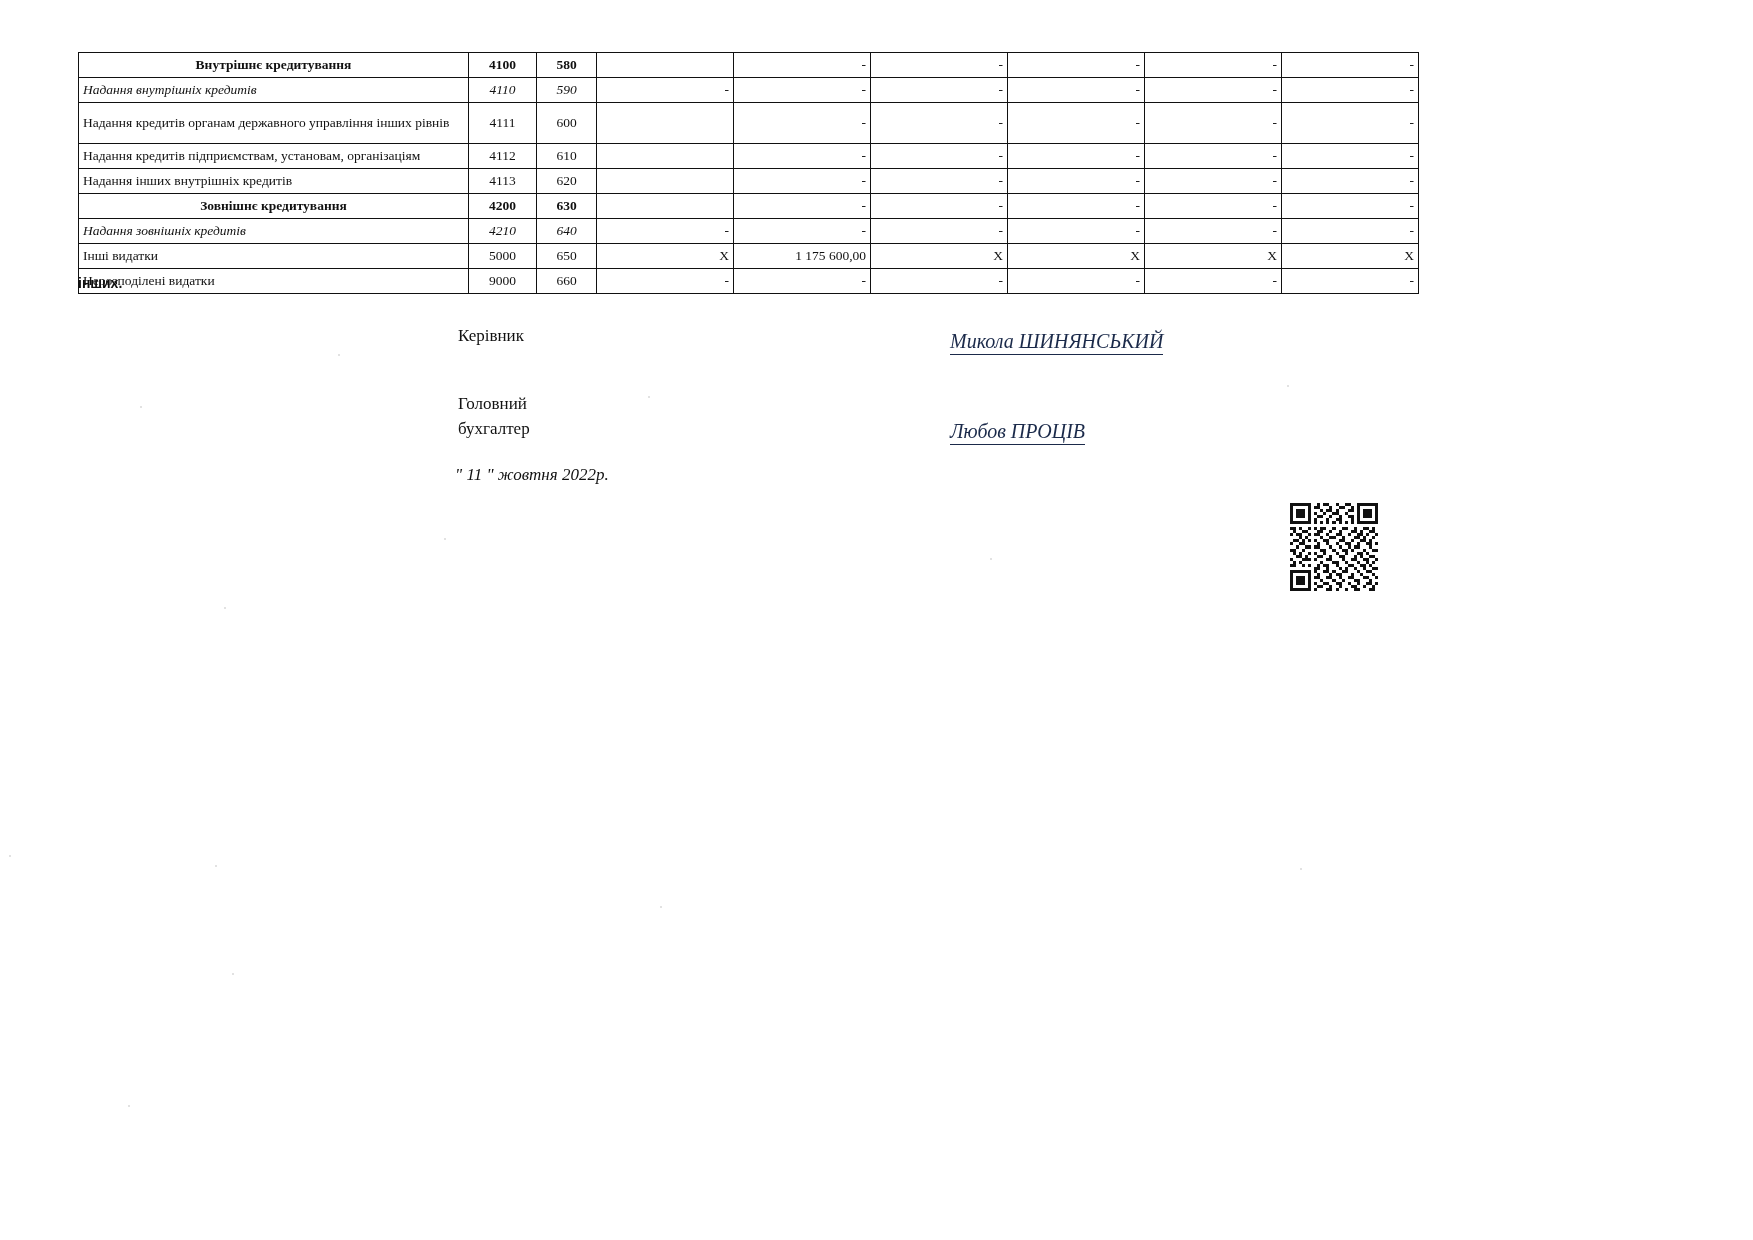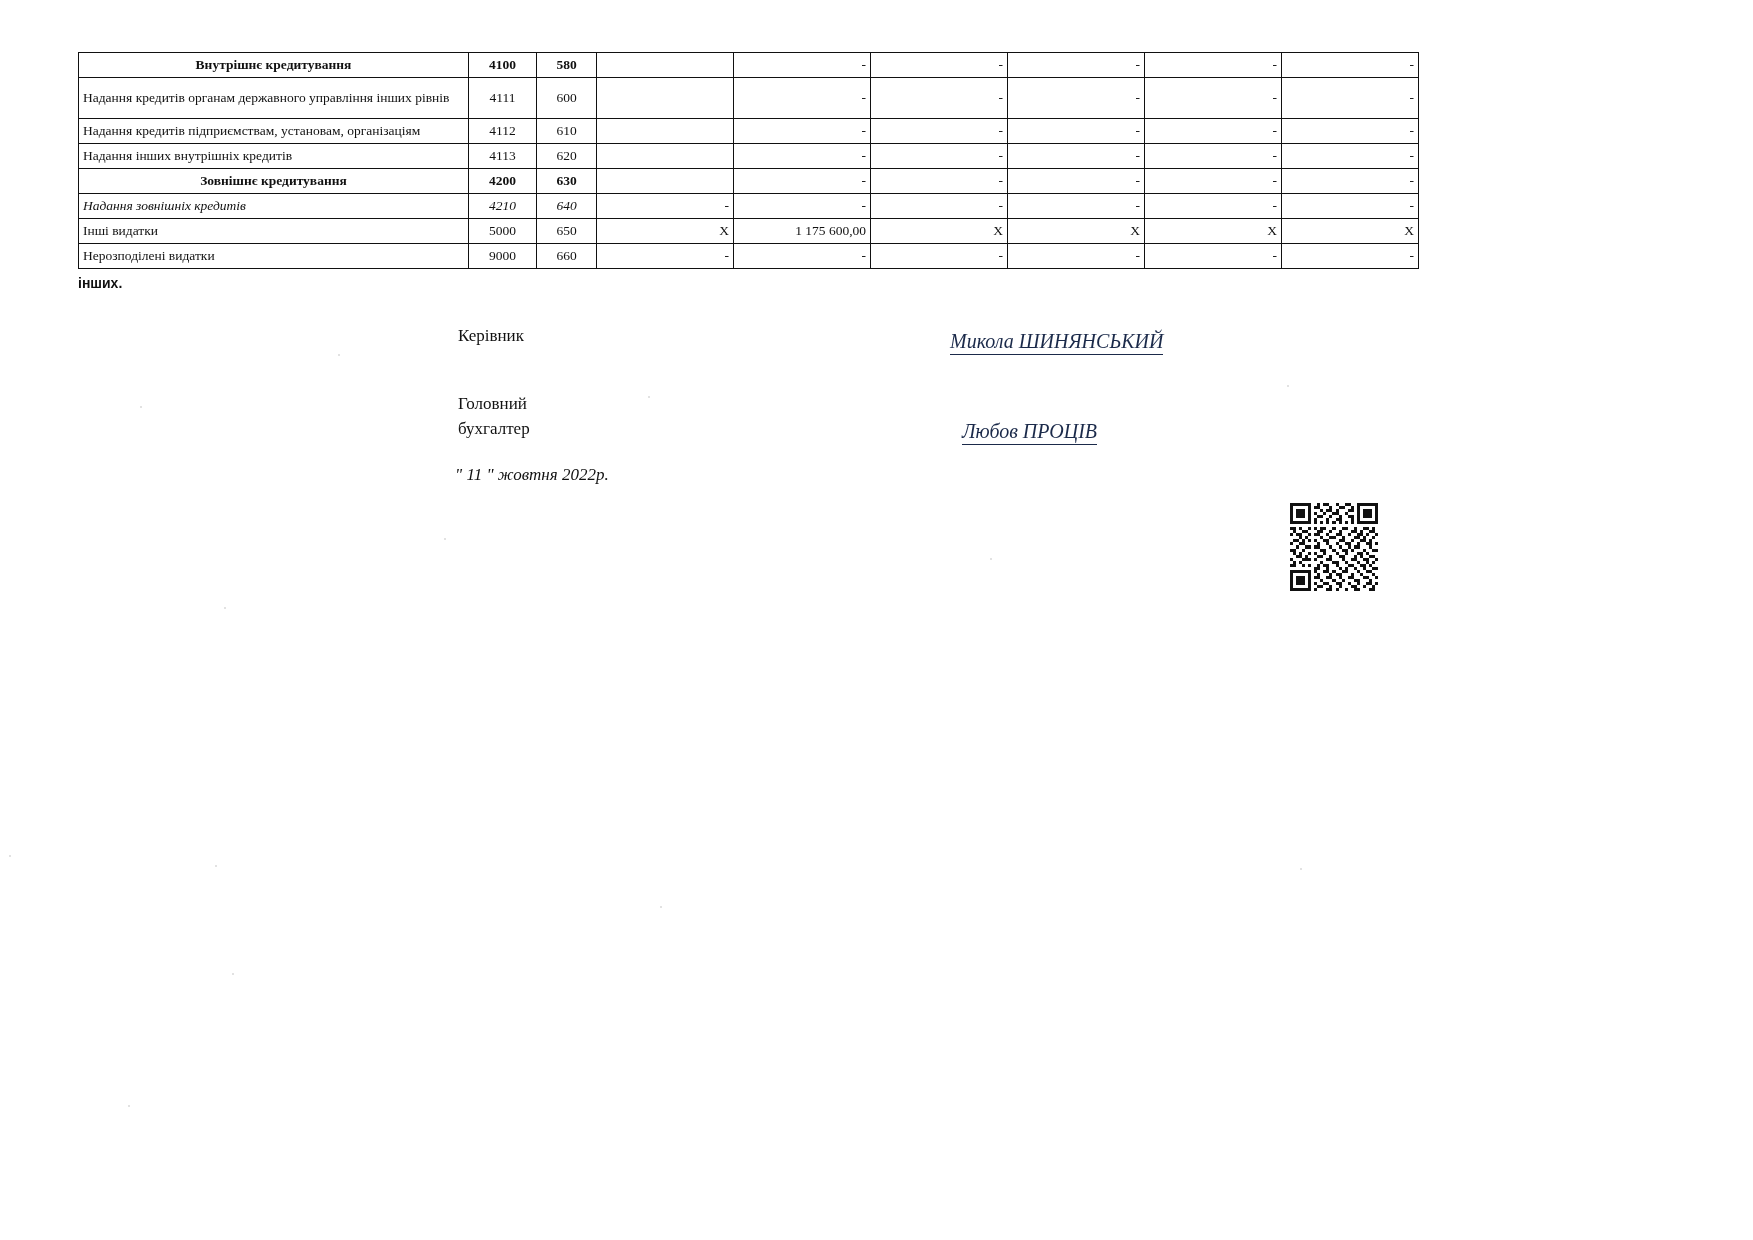--- a/index.html
+++ b/index.html
@@ -93,21 +93,21 @@
   .sig-name {
     position: absolute;
     font-style: italic;
     font-size: 20px;
     color: #1b2a4a;
     border-bottom: 1px solid #1b2a4a;
     padding-bottom: 1px;
     white-space: nowrap;
   }
   .name-1 { left: 950px; top: 330px; }
-  .name-2 { left: 950px; top: 420px; margin-left: 12px; }
+  .name-2 { left: 950px; top: 420px; }
 
   
   .qr {
     position: absolute;
     left: 1290px;
     top: 498px;
     width: 88px;
     height: 98px;
   }
 
@@ -143,20 +143,31 @@
       <td class="bold-center">4100</td>
       <td class="bold-center">580</td>
       <td class="dash"></td>
       <td class="dash">-</td>
       <td class="dash">-</td>
       <td class="dash">-</td>
       <td class="dash">-</td>
       <td class="dash">-</td>
     </tr>
 
+    <tr>
+      <td class="italic">Надання внутрішніх кредитів</td>
+      <td class="num-italic">4110</td>
+      <td class="num-italic">590</td>
+      <td class="dash">-</td>
+      <td class="dash">-</td>
+      <td class="dash">-</td>
+      <td class="dash">-</td>
+      <td class="dash">-</td>
+      <td class="dash">-</td>
+    </tr>
 
     <tr class="tall">
       <td>Надання кредитів органам державного управління інших рівнів</td>
       <td class="num-plain">4111</td>
       <td class="num-plain">600</td>
       <td class="dash"></td>
       <td class="dash">-</td>
       <td class="dash">-</td>
       <td class="dash">-</td>
       <td class="dash">-</td>

